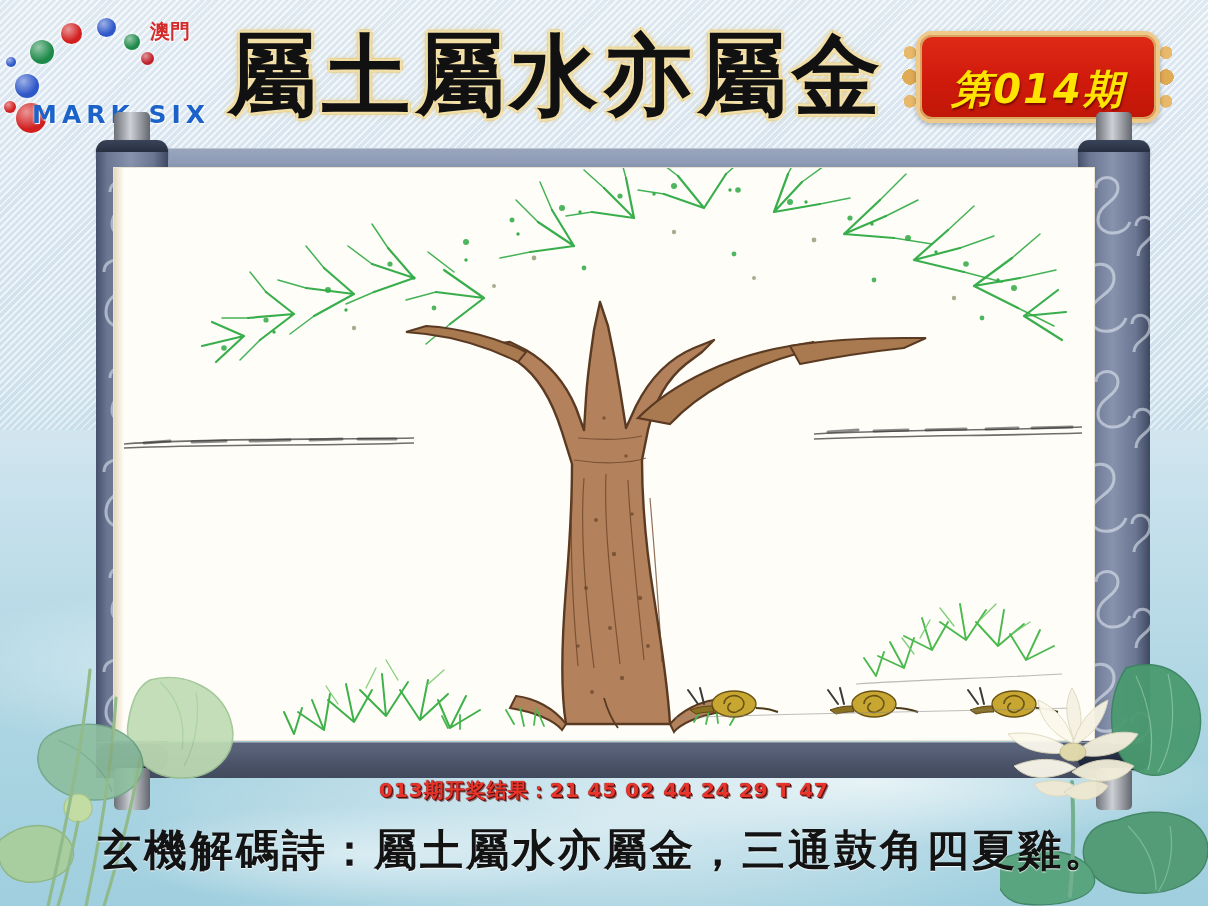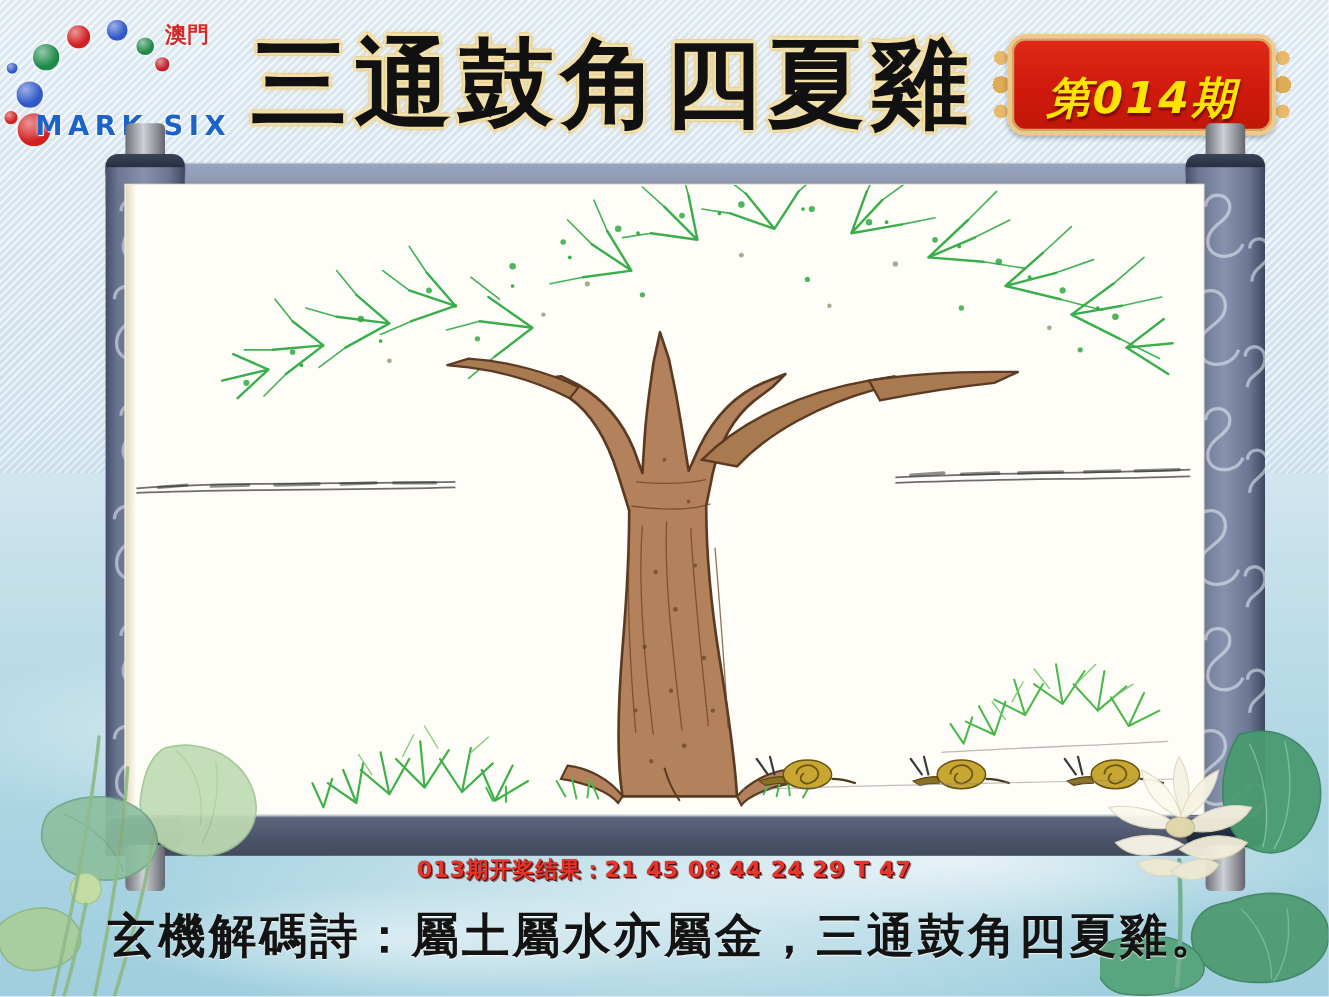--- a/index.html
+++ b/index.html
@@ -174,21 +174,21 @@
         <div class="ball" style="left: 26px; top: 36px; width: 24px; height: 24px; background: radial-gradient(circle at 35% 30%, rgba(255, 255, 255, 0.533), rgb(30, 138, 74) 60%) rgb(30, 138, 74);"></div>
         <div class="ball" style="left: 2px; top: 53px; width: 10px; height: 10px; background: radial-gradient(circle at 35% 30%, rgba(255, 255, 255, 0.533), rgb(46, 87, 200) 60%) rgb(46, 87, 200);"></div>
         <div class="ball" style="left: 11px; top: 70px; width: 24px; height: 24px; background: radial-gradient(circle at 35% 30%, rgba(255, 255, 255, 0.533), rgb(46, 87, 200) 60%) rgb(46, 87, 200);"></div>
         <div class="ball" style="left: 0px; top: 97px; width: 12px; height: 12px; background: radial-gradient(circle at 35% 30%, rgba(255, 255, 255, 0.533), rgb(210, 31, 31) 60%) rgb(210, 31, 31);"></div>
         <div class="ball" style="left: 12px; top: 99px; width: 30px; height: 30px; background: radial-gradient(circle at 35% 30%, rgba(255, 255, 255, 0.533), rgb(210, 31, 31) 60%) rgb(210, 31, 31);"></div>
       </div>
     <div class="logo-top-cn">澳門</div>
     <div class="logo-en">MARK SIX</div>
   </div>
 
-  <div class="main-title">三通鼓角四夏雞</div>
+  <div class="main-title">屬土屬水亦屬金</div>
 
   <div class="badge-wrap">
     <div class="orn l"></div>
     <div class="orn r"></div>
     <div class="badge">
       <div class="badge-label">第014期</div>
     </div>
   </div>
 
   <div class="rod-knob" style="left:114px; top:112px;"></div>
@@ -492,20 +492,20 @@
         <path d="M14 106 C 38 96, 62 98, 76 108 C 54 120, 28 122, 14 106 Z" fill="#f9f6ea" stroke="#ddd7bd" stroke-width="1"></path>
         <path d="M134 106 C 120 124, 92 126, 72 112 C 90 98, 114 96, 134 106 Z" fill="#f2eeda" stroke="#ddd7bd" stroke-width="1"></path>
         <path d="M34 124 C 52 118, 70 120, 80 130 C 62 140, 42 138, 34 124 Z" fill="#efe9d2" stroke="#ddd7bd" stroke-width="1"></path>
         <path d="M108 126 C 98 142, 76 144, 64 132 C 80 120, 98 118, 108 126 Z" fill="#eee8d0" stroke="#ddd7bd" stroke-width="1"></path>
         <ellipse cx="73" cy="92" rx="13" ry="9" fill="#e7dfae" stroke="#cdc398" stroke-width="1"></ellipse>
       </g>
     </g>
   </svg>
 
   <div class="result-line">
-    <span>013期开奖结果：</span><span>21 45 08 44 24 29 T 47</span>
+    <span>013期开奖结果：</span><span>21 45 02 44 24 29 T 47</span>
   </div>
 
   <div class="poem-line">
     <span class="lbl">玄機解碼詩：</span><span>屬土屬水亦屬金，三通鼓角四夏雞。</span>
   </div>
 
 </div>
 
 </body></html>

